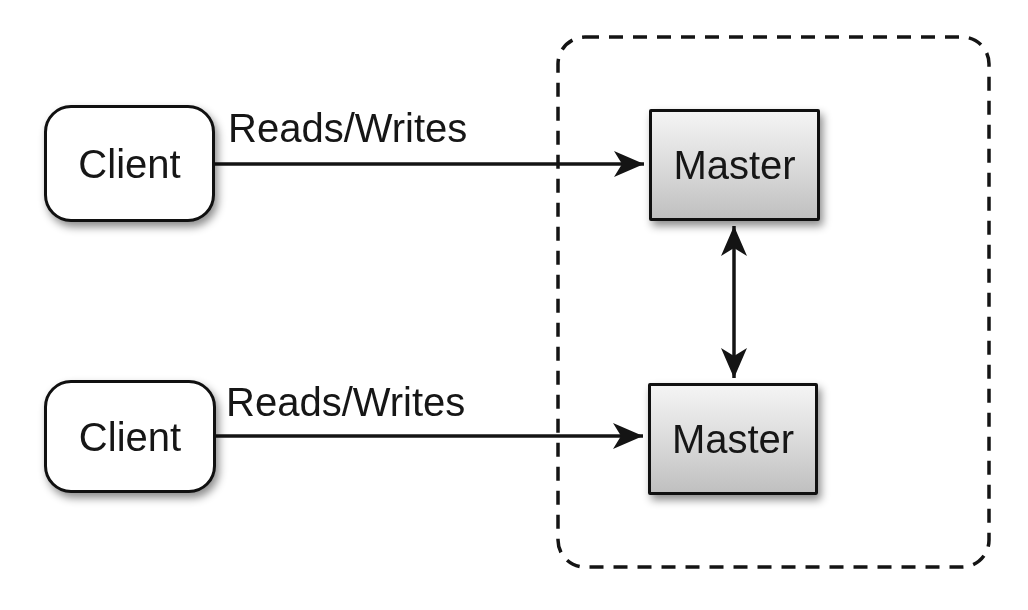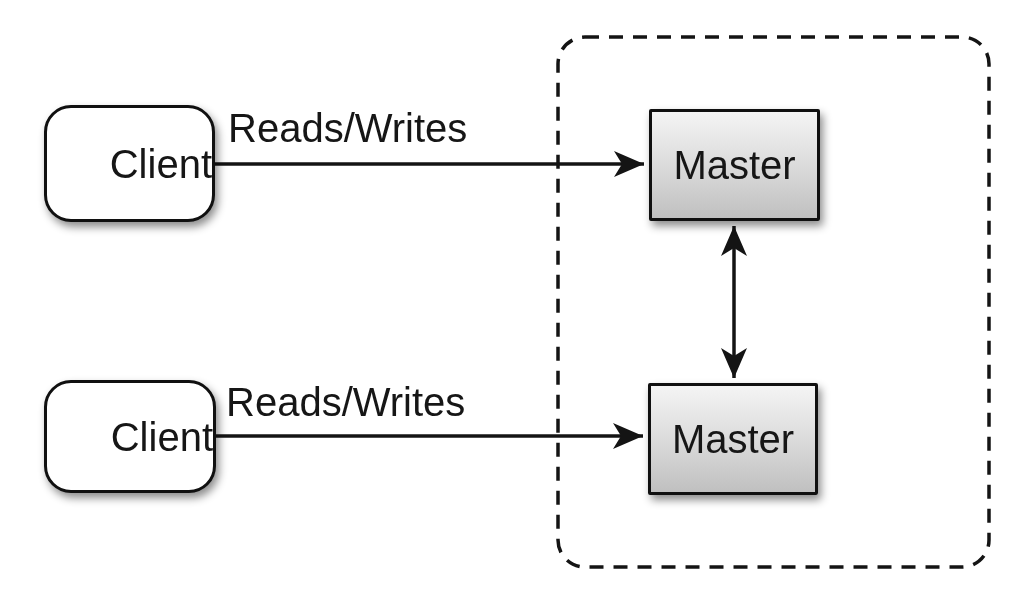--- a/index.html
+++ b/index.html
@@ -31,21 +31,20 @@
     justify-content: center;
     font-size: 40px;
     line-height: 42px;
     box-sizing: border-box;
     border: 3.5px solid #101010;
     box-shadow: 3px 5px 8px rgba(0,0,0,0.45);
   }
   .client {
     background: #ffffff;
     border-radius: 27px;
-    justify-content: flex-end;
   }
   .master {
     background: linear-gradient(to bottom, #f4f4f4 0%, #dedede 45%, #c0c0c0 100%);
     border-radius: 2px;
     align-items: center;
   }
   .client-top    { left: 44px;  top: 105px; width: 171px; height: 117px; }
   .client-bottom { left: 44px;  top: 380px; width: 172px; height: 113px; }
   .master-top    { left: 649px; top: 109px; width: 171px; height: 112px; }
   .master-bottom { left: 648px; top: 383px; width: 170px; height: 112px; }

